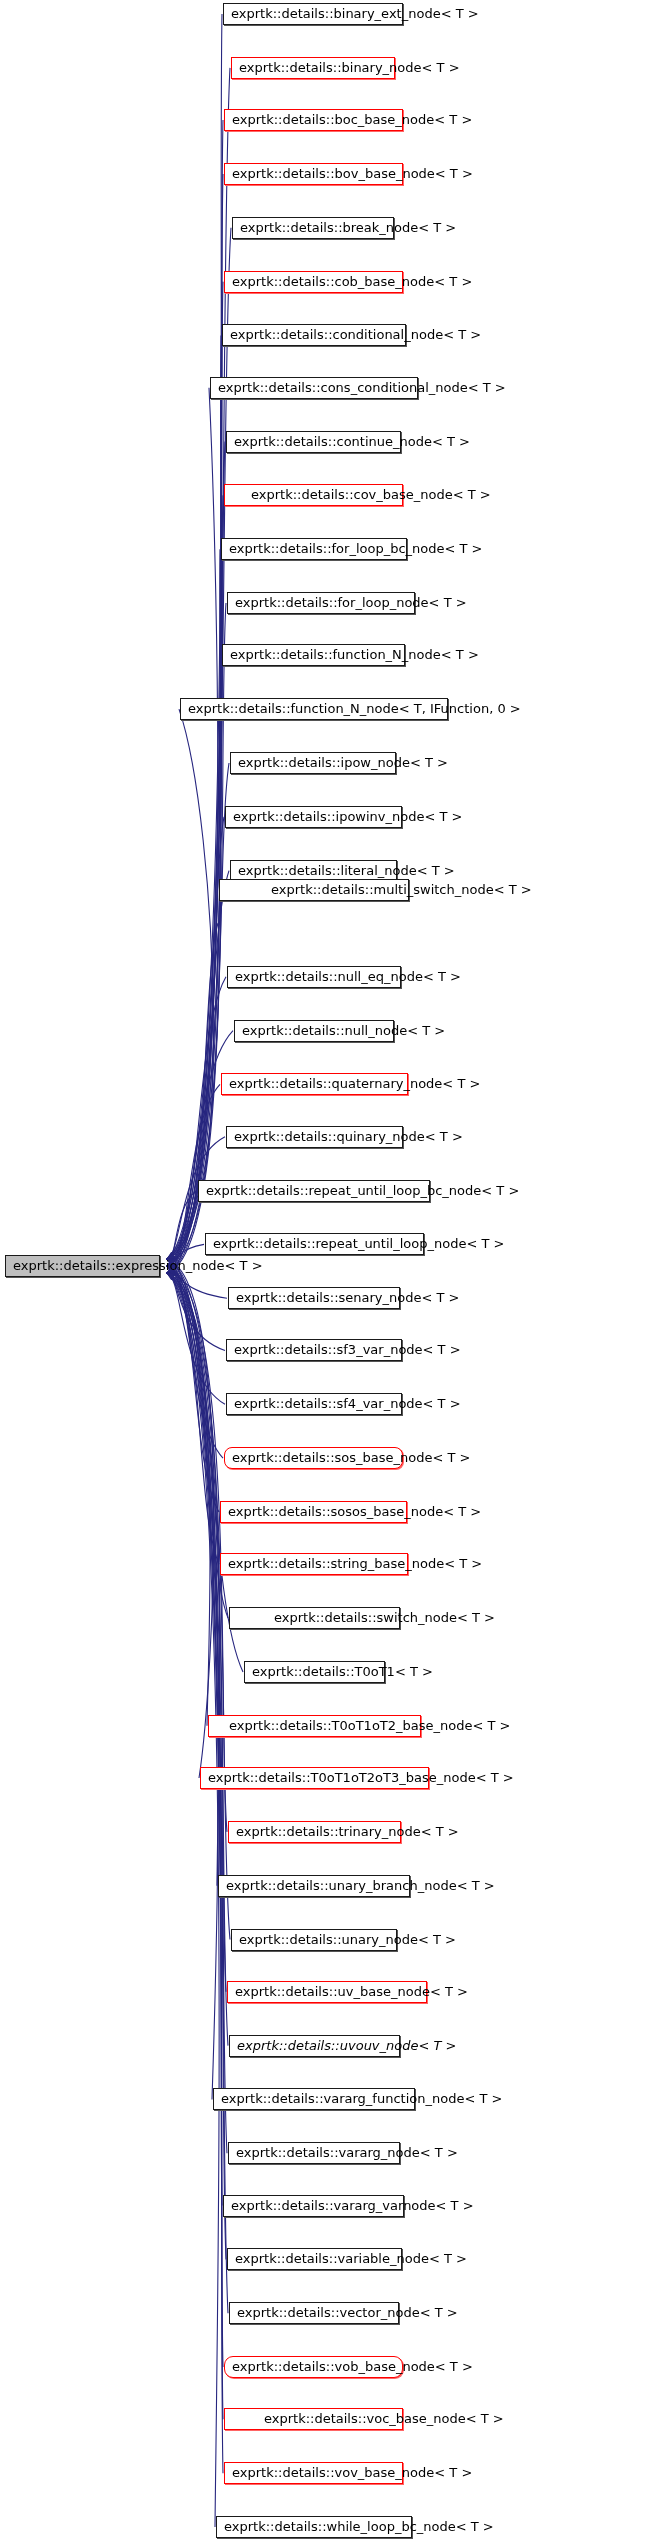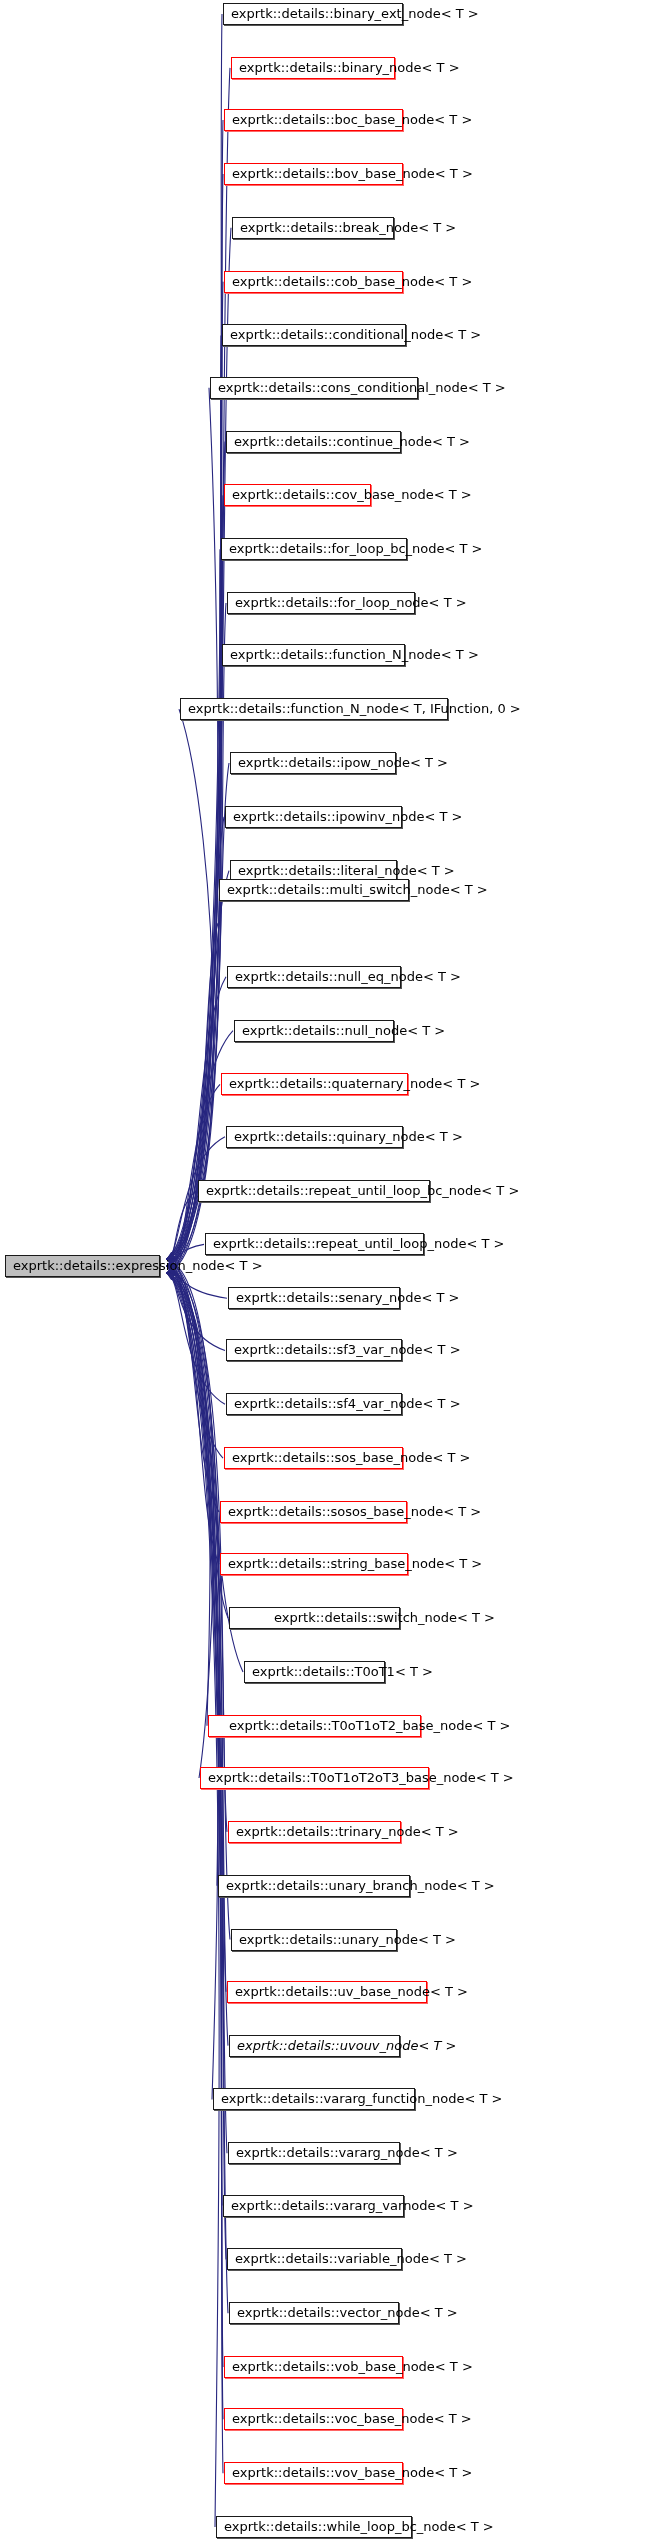--- a/index.html
+++ b/index.html
@@ -96,21 +96,21 @@
     </div>
     <div class="node black" style="left: 222px; top: 324.468px; width: 184px;">
       <span>exprtk::details::conditional_node&lt; T &gt;</span>
     </div>
     <div class="node black" style="left: 210px; top: 376.686px; width: 208px;">
       <span>exprtk::details::cons_conditional_node&lt; T &gt;</span>
     </div>
     <div class="node black" style="left: 226px; top: 430.536px; width: 175px;">
       <span>exprtk::details::continue_node&lt; T &gt;</span>
     </div>
-    <div class="node red" style="left: 224px; top: 484.386px; width: 147px;">
+    <div class="node red" style="left: 224px; top: 484.386px; width: 179px; padding-left: 19px;">
       <span>exprtk::details::cov_base_node&lt; T &gt;</span>
     </div>
     <div class="node black" style="left: 221px; top: 538.236px; width: 186px;">
       <span>exprtk::details::for_loop_bc_node&lt; T &gt;</span>
     </div>
     <div class="node black" style="left: 227px; top: 592.086px; width: 188px;">
       <span>exprtk::details::for_loop_node&lt; T &gt;</span>
     </div>
     <div class="node black" style="left: 222px; top: 644.305px; width: 183px;">
       <span>exprtk::details::function_N_node&lt; T &gt;</span>
@@ -120,21 +120,21 @@
     </div>
     <div class="node black" style="left: 230px; top: 752.005px; width: 166px;">
       <span>exprtk::details::ipow_node&lt; T &gt;</span>
     </div>
     <div class="node black" style="left: 225px; top: 805.855px; width: 177px;">
       <span>exprtk::details::ipowinv_node&lt; T &gt;</span>
     </div>
     <div class="node black" style="left: 230px; top: 859.705px; width: 167px;">
       <span>exprtk::details::literal_node&lt; T &gt;</span>
     </div>
-    <div class="node black" style="left: 219px; top: 879px; width: 190px;">
+    <div class="node black" style="left: 219px; top: 879px; width: 190px; padding-left: 44px;">
       <span>exprtk::details::multi_switch_node&lt; T &gt;</span>
     </div>
     <div class="node black" style="left: 227px; top: 965.773px; width: 174px;">
       <span>exprtk::details::null_eq_node&lt; T &gt;</span>
     </div>
     <div class="node black" style="left: 234px; top: 1019.62px; width: 160px;">
       <span>exprtk::details::null_node&lt; T &gt;</span>
     </div>
     <div class="node red" style="left: 221px; top: 1073.47px; width: 187px;">
       <span>exprtk::details::quaternary_node&lt; T &gt;</span>
@@ -150,21 +150,21 @@
     </div>
     <div class="node black" style="left: 228px; top: 1287.24px; width: 172px;">
       <span>exprtk::details::senary_node&lt; T &gt;</span>
     </div>
     <div class="node black" style="left: 226px; top: 1339.46px; width: 176px;">
       <span>exprtk::details::sf3_var_node&lt; T &gt;</span>
     </div>
     <div class="node black" style="left: 226px; top: 1393.31px; width: 176px;">
       <span>exprtk::details::sf4_var_node&lt; T &gt;</span>
     </div>
-    <div class="node red" style="left: 224px; top: 1447.16px; width: 179px;">
+    <div class="node red" style="left: 224px; top: 1447.16px; width: 179px; border-radius: 8px;">
       <span>exprtk::details::sos_base_node&lt; T &gt;</span>
     </div>
     <div class="node red" style="left: 220px; top: 1501.01px; width: 187px;">
       <span>exprtk::details::sosos_base_node&lt; T &gt;</span>
     </div>
     <div class="node red" style="left: 220px; top: 1553.23px; width: 188px;">
       <span>exprtk::details::string_base_node&lt; T &gt;</span>
     </div>
     <div class="node black" style="left: 229px; top: 1607.08px; width: 171px; padding-left: 37px;">
       <span>exprtk::details::switch_node&lt; T &gt;</span>
@@ -201,24 +201,24 @@
     </div>
     <div class="node black" style="left: 223px; top: 2194.53px; width: 181px;">
       <span>exprtk::details::vararg_varnode&lt; T &gt;</span>
     </div>
     <div class="node black" style="left: 227px; top: 2248.38px; width: 175px;">
       <span>exprtk::details::variable_node&lt; T &gt;</span>
     </div>
     <div class="node black" style="left: 229px; top: 2302.23px; width: 170px;">
       <span>exprtk::details::vector_node&lt; T &gt;</span>
     </div>
-    <div class="node red" style="left: 224px; top: 2356.08px; width: 179px;">
+    <div class="node red" style="left: 224px; top: 2356.08px; width: 179px; border-radius: 9px;">
       <span>exprtk::details::vob_base_node&lt; T &gt;</span>
     </div>
-    <div class="node red" style="left: 224px; top: 2408.3px; width: 179px;">
+    <div class="node red" style="left: 224px; top: 2408.3px; width: 179px; padding-left: 32px;">
       <span>exprtk::details::voc_base_node&lt; T &gt;</span>
     </div>
     <div class="node red" style="left: 224px; top: 2462.15px; width: 179px;">
       <span>exprtk::details::vov_base_node&lt; T &gt;</span>
     </div>
     <div class="node black" style="left: 216px; top: 2516px; width: 196px;">
       <span>exprtk::details::while_loop_bc_node&lt; T &gt;</span>
     </div>
   </div>
 

